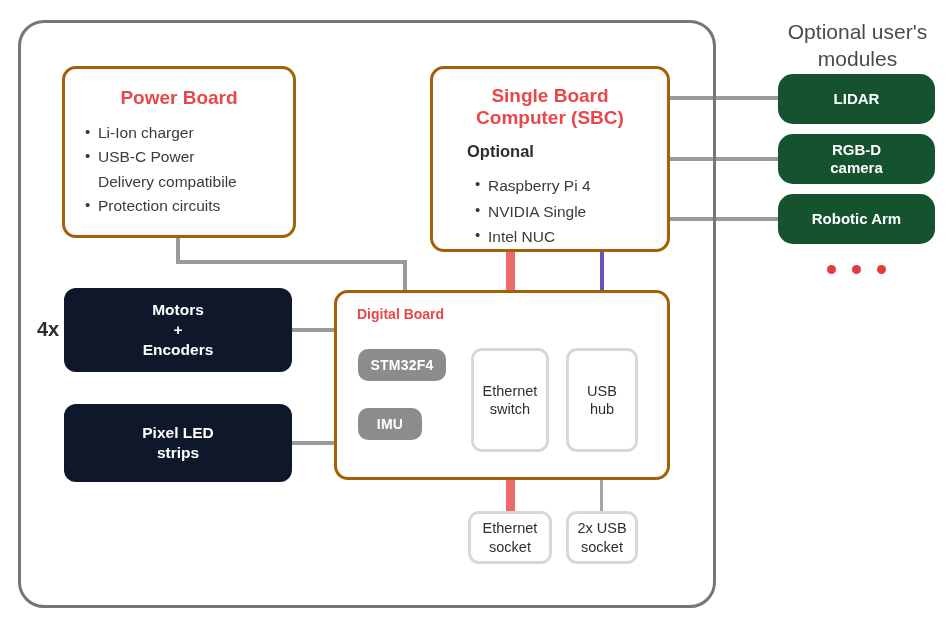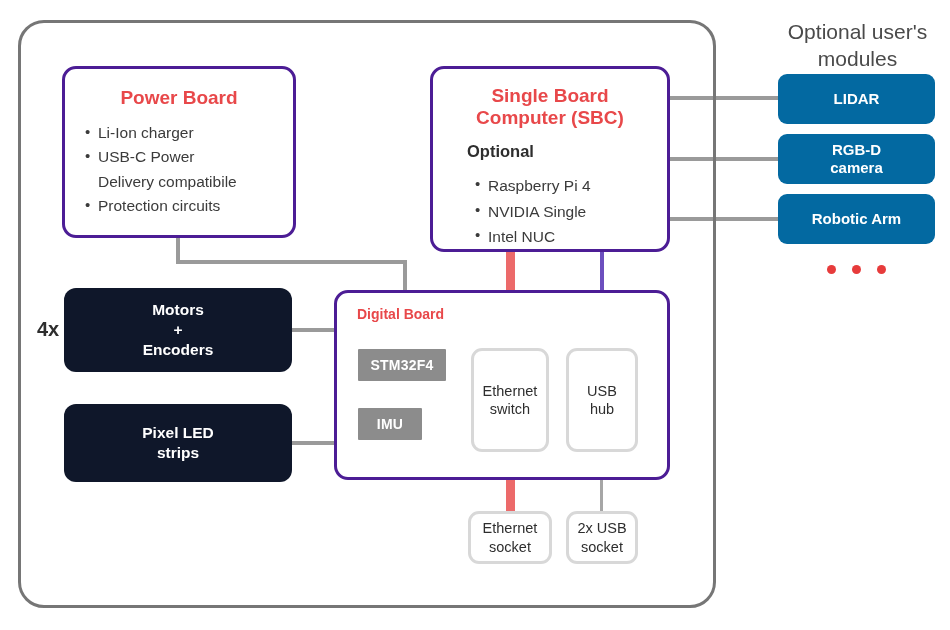--- a/index.html
+++ b/index.html
@@ -15,21 +15,21 @@
   .abs{position:absolute;box-sizing:border-box;}
 
   
   .outer-frame{
     left:18px;top:20px;width:698px;height:588px;
     border:3px solid #767676;border-radius:26px;background:transparent;
   }
 
   
   .card{
-    background:#ffffff;border:3px solid #4c1d95;border-radius:14px;
+    background:#ffffff;border:3px solid #a16207;border-radius:14px;
     box-sizing:border-box;
   }
   .card-title{
     color:#e8484a;font-weight:bold;text-align:center;line-height:1.14;
   }
 
   
   .power-board{left:62px;top:66px;width:234px;height:172px;}
   .power-board .card-title{font-size:19px;margin-top:18px;}
   .bullets{margin:14px 0 0 0;padding:0 0 0 20px;list-style:none;}
@@ -67,21 +67,21 @@
   .motors{left:64px;top:288px;width:228px;height:84px;}
   .pixel-led{left:64px;top:404px;width:228px;height:78px;}
 
   .qty-label{
     left:26px;top:318px;width:44px;
     font-size:20px;font-weight:bold;color:#2e2e2e;text-align:center;
   }
 
   
   .chip{
-    background:#8c8c8c;border-radius:1px;color:#ffffff;font-weight:bold;
+    background:#8c8c8c;border-radius:10px;color:#ffffff;font-weight:bold;
     display:flex;align-items:center;justify-content:center;
     font-size:14px;box-sizing:border-box;letter-spacing:.2px;
   }
   .stm32{left:358px;top:349px;width:88px;height:32px;}
   .imu{left:358px;top:408px;width:64px;height:32px;}
 
   
   .mini{
     background:#ffffff;border:3px solid #d8d8d8;border-radius:11px;
     display:flex;align-items:center;justify-content:center;text-align:center;
@@ -91,21 +91,21 @@
   .usb-hub{left:566px;top:348px;width:72px;height:104px;}
   .eth-socket{left:468px;top:511px;width:84px;height:53px;}
   .usb-socket{left:566px;top:511px;width:72px;height:53px;}
 
   
   .modules-title{
     left:770px;top:18px;width:175px;
     text-align:center;font-size:21px;color:#4a4a4a;line-height:1.3;
   }
   .module{
-    background:#0369a1;border-radius:9px;color:#ffffff;font-weight:bold;
+    background:#14532d;border-radius:15px;color:#ffffff;font-weight:bold;
     display:flex;align-items:center;justify-content:center;text-align:center;
     font-size:15px;line-height:1.22;box-sizing:border-box;left:778px;width:157px;
   }
   .mod-lidar{top:74px;height:50px;}
   .mod-rgbd{top:134px;height:50px;}
   .mod-arm{top:194px;height:50px;}
 
   .dots{left:778px;top:262px;width:157px;height:14px;
         display:flex;align-items:center;justify-content:center;gap:16px;}
   .dot{width:9px;height:9px;border-radius:50%;background:#e73b3b;}

